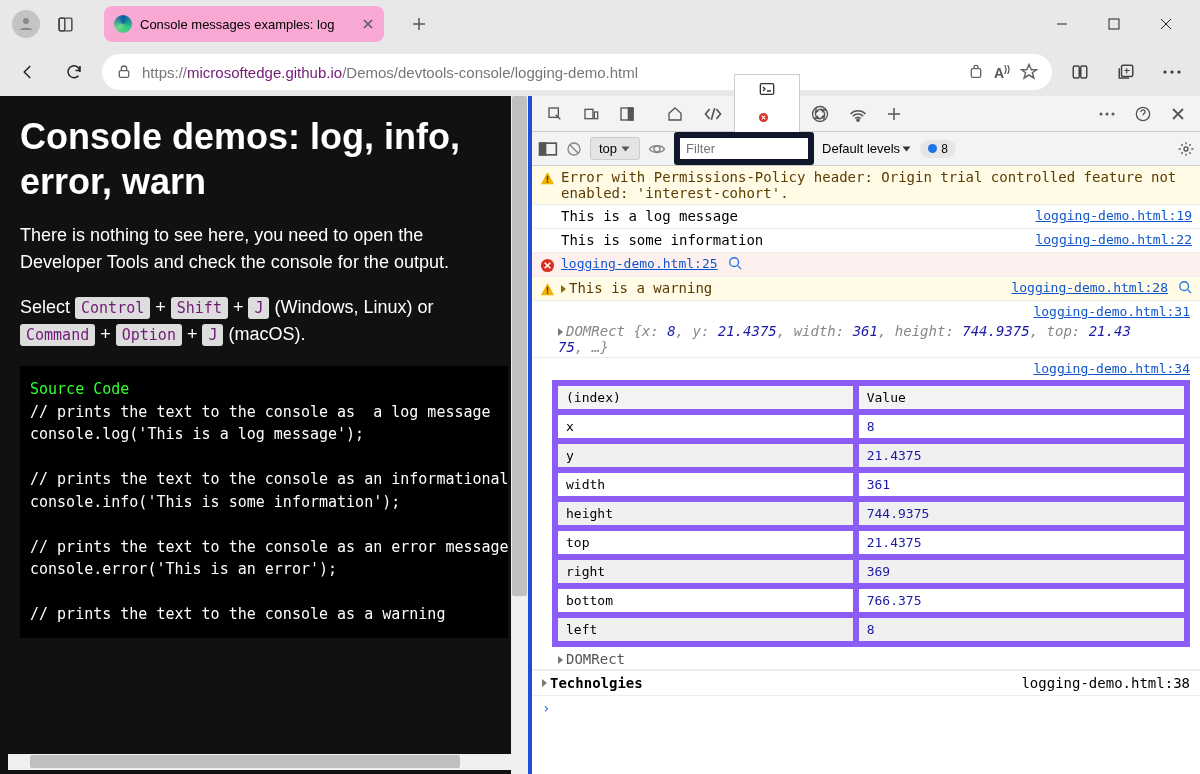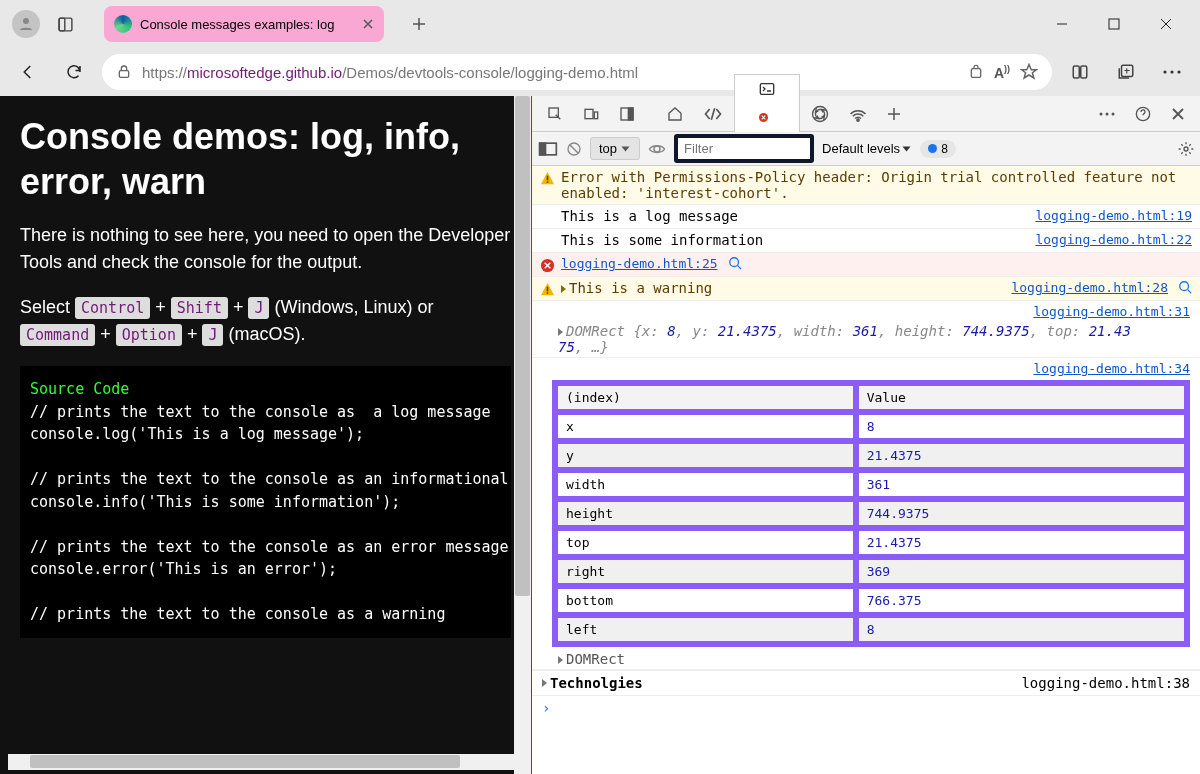--- a/index.html
+++ b/index.html
@@ -15,41 +15,41 @@
 .winctrls { margin-left: auto; display: flex; gap: 8px; padding-right: 8px;}
 .winbtn { width: 44px; height: 32px; display:flex; align-items:center; justify-content:center; }
 
 .toolbar { height: 48px; background: #e8e8e8; display: flex; align-items: center; padding: 0 10px; gap: 10px; }
 .navbtn { width: 36px; height: 36px; display:flex; align-items:center; justify-content:center; border-radius:4px;}
 .urlbar { flex: 1; background: #fff; border-radius: 20px; height: 36px; display: flex; align-items: center; padding: 0 14px; gap: 10px; }
 .urlbar .url { flex: 1; font-size: 15px; color: #777; }
 .urlbar .url .host { color: #701a75; }
 
 .content { display: flex; height: 678px; background:#fff;}
-.page { width: 532px; background: #111; color: #fff; padding: 18px 20px; overflow: hidden; position:relative; border-right: 1px solid #1d4ed8;}
+.page { width: 532px; background: #111; color: #fff; padding: 18px 20px; overflow: hidden; position:relative; border-right: 4px solid #1d4ed8;}
 .page h1 { font-size: 36px; font-weight: 700; line-height: 1.25; margin-bottom: 18px; }
 .page p { font-size: 18px; line-height: 1.5; margin-bottom: 18px; }
 kbd { background: #ddd; color: #701a75; padding: 2px 6px; border-radius: 3px; font-family: Consolas, monospace; font-size: 15px; }
 .codebox { background: #000; font-family: Consolas, monospace; font-size: 15px; line-height: 1.5; padding: 12px 10px; white-space: pre; overflow:hidden;}
 .codebox .srctitle { color: #31ff31; }
 .codebox .code { color: #fff; }
 .pagescr { position:absolute; right:0; top:0; width:17px; height:100%; background:#f0f0f0;}
 .pagescr .thumb { position:absolute; top:0; width:15px; left:1px; height:500px; background:#c0c0c0; border-radius:2px;}
 .bottomscr { position:absolute; left:0; bottom:-14px; height:17px; width:515px; background:#f0f0f0;}
 .bottomscr .thumb { position:absolute; left:22px; height:15px; top:1px; width:420px; background:#c0c0c0; border-radius:2px;}
 
 
 .devtools { flex: 1; background: #fff; display: flex; flex-direction: column; font-family: "Segoe UI", Arial, sans-serif; }
 .dt-tabs { height: 36px; border-bottom: 1px solid #ccc; display: flex; align-items: center; padding: 0 6px; gap: 2px; background:#f3f3f3;}
 .dt-tabs .it { padding: 6px 8px; color: #a21caf; display:flex; align-items:center; gap:8px; border:1px solid transparent; font-size:13px;flex-direction:column;}
 .dt-tabs .it.active { border: 1px solid #ccc; border-bottom: 2px solid #0078d4; background:#fff; }
 .dt-tabs .spacer { flex:1; }
 .dt-toolbar { height: 34px; border-bottom: 1px solid #ccc; display: flex; align-items: center; padding: 0 6px; gap: 8px; background:#f3f3f3;}
 .dt-toolbar .topsel { background:#e4e4e4; padding:3px 8px; border-radius:3px; display:flex; align-items:center; gap:6px; font-size:13px; border:1px solid #ccc;}
-.dt-toolbar input { border:4px solid #0f172a; padding:3px 6px; font-size:13px; width:140px; border-radius:3px;}
+.dt-toolbar input { border:6px solid #0f172a; padding:3px 6px; font-size:13px; width:140px; border-radius:3px;}
 .dt-toolbar .levels { font-size:13px; display:flex; align-items:center; gap:4px;}
 .dt-toolbar .issues { background:#e6e6e6; border-radius:10px; padding:2px 8px; display:flex; align-items:center; gap:4px; font-size:12px;}
 .issues .idot { width:9px; height:9px; border-radius:50%; background:#1a73e8; display:inline-block;}
 
 .console { flex:1; overflow:auto; font-family: Consolas, monospace; font-size: 14px; }
 .row { display:flex; padding:3px 8px; border-bottom:1px solid #eee; align-items:flex-start; gap:6px; }
 .row .icon { width:15px; height:15px; flex-shrink:0; margin-top:2px;}
 .row .msg { flex:1; }
 .row .src { color:#1155cc; text-decoration:underline; font-size:13px; white-space:nowrap;}
 .row.warn { background:#fffbe6; }

